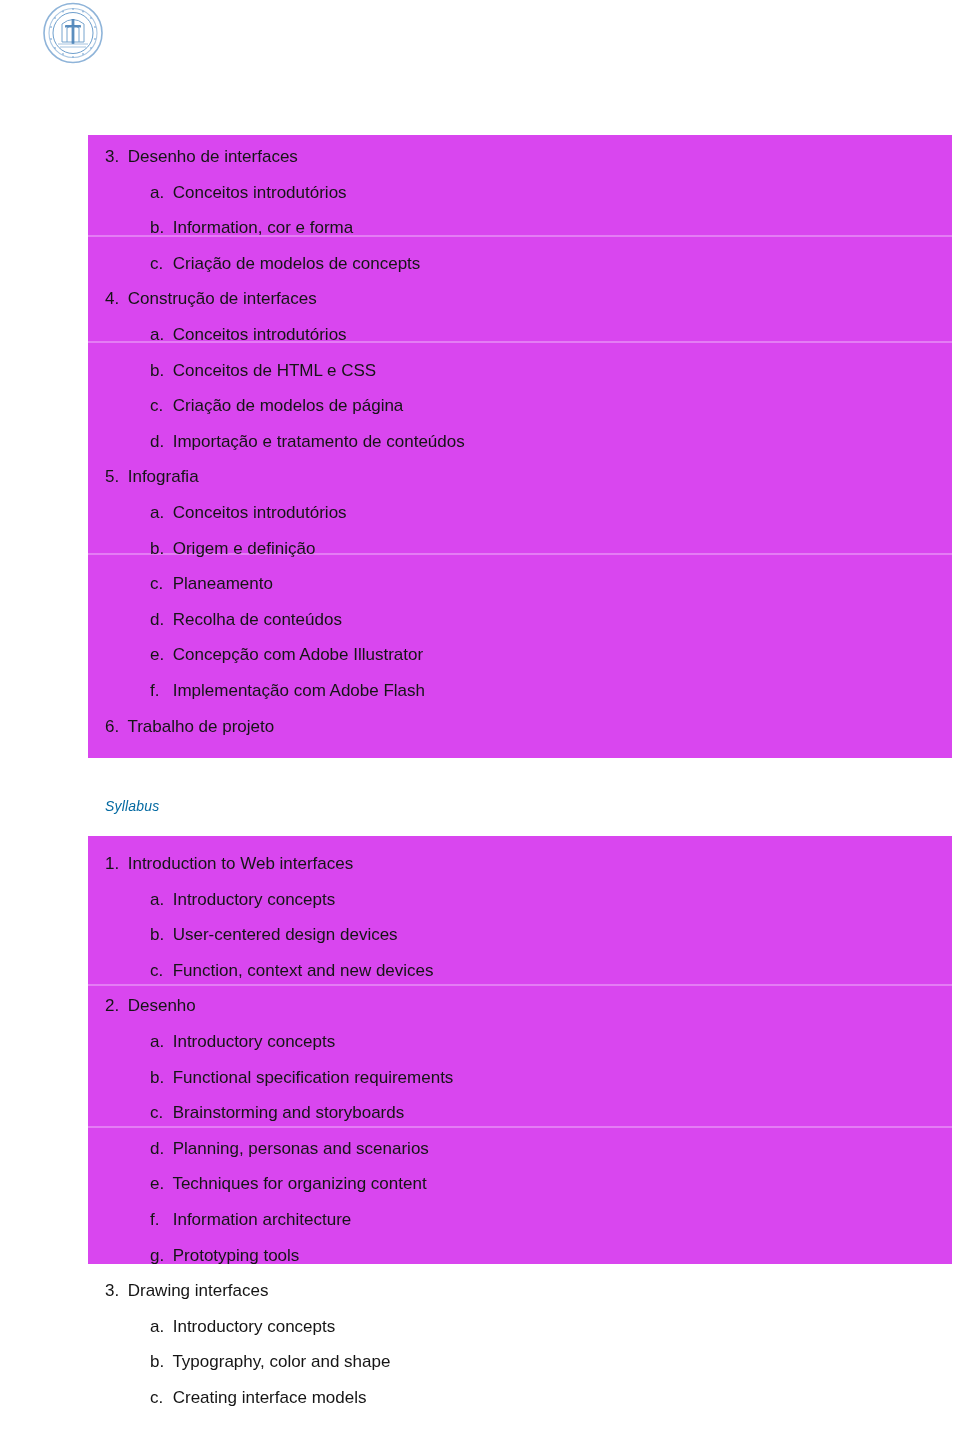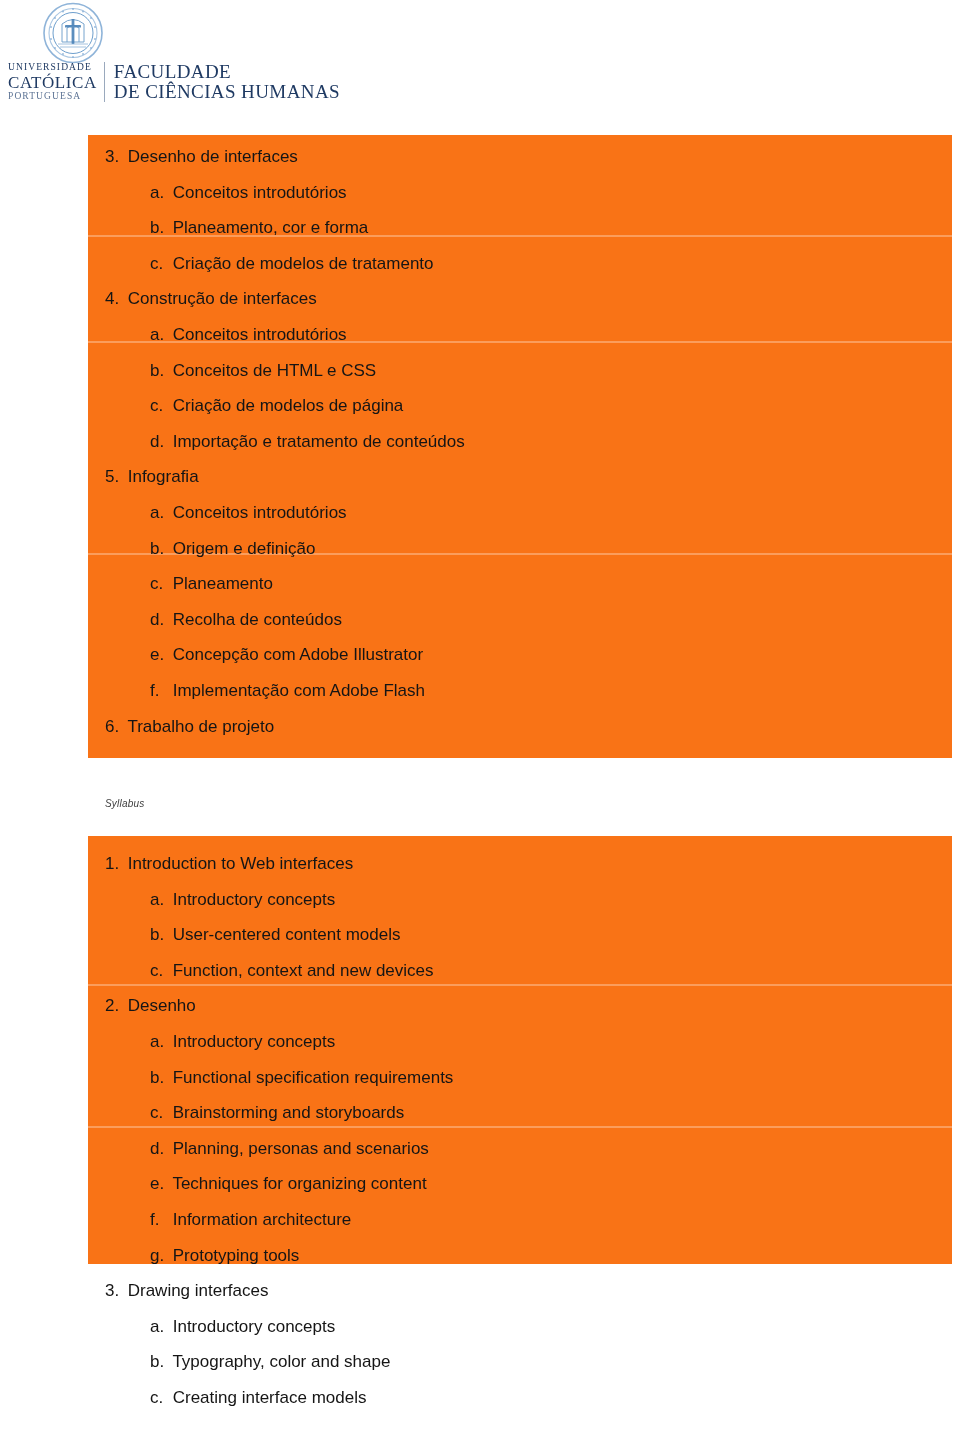--- a/index.html
+++ b/index.html
@@ -73,21 +73,21 @@
     line-height: 1.05;
     letter-spacing: 0.4px;
     white-space: nowrap;
   }
 
   
   .band {
     position: absolute;
     left: 88px;
     width: 864px;
-    background: #f97316;
+    background: #d946ef;
   }
   #band-top    { top: 135px; height: 623px; }
   #band-bottom { top: 836px; height: 428px; }
 
   
   .scanline {
     position: absolute;
     left: 0;
     width: 100%;
     height: 2px;
@@ -115,23 +115,23 @@
   .lvl2 { padding-left: 62px; }
   .marker { display: inline-block; }
   .lvl1 .marker { min-width: 18px; }
   .lvl2 .marker { min-width: 18px; }
 
   
   #syllabus-caption {
     position: absolute;
     left: 105px;
     top: 798px;
-    font-size: 10px;
+    font-size: 14px;
     font-style: italic;
-    color: #404040;
+    color: #0369a1;
     letter-spacing: 0.2px;
     text-align: center;
   }
 </style>
 </head>
 <body>
 
 <div id="letterhead">
 
   <svg id="seal" viewBox="0 0 66 62" xmlns="http://www.w3.org/2000/svg">
@@ -161,42 +161,31 @@
       <circle cx="33" cy="55" r="1.1"></circle>
       <circle cx="23" cy="52" r="1.1"></circle>
       <circle cx="15" cy="46" r="1.1"></circle>
       <circle cx="11" cy="37" r="1.1"></circle>
       <circle cx="11" cy="25" r="1.1"></circle>
       <circle cx="15" cy="16" r="1.1"></circle>
       <circle cx="23" cy="9.5" r="1.1"></circle>
     </g>
   </svg>
 
-  <div id="wordmark">
-    <div id="uc-block">
-      <span class="uc-line uc-top">UNIVERSIDADE</span>
-      <span class="uc-line uc-mid">CATÓLICA</span>
-      <span class="uc-line uc-bot">PORTUGUESA</span>
-    </div>
-    <div id="fac-block">
-      <span class="fac-line">FACULDADE</span>
-      <span class="fac-line">DE CIÊNCIAS HUMANAS</span>
-    </div>
-  </div>
 </div>
 
 <div class="band" id="band-top">
   <div class="scanline" style="top:100px"></div>
   <div class="scanline" style="top:206px"></div>
   <div class="scanline" style="top:418px"></div>
   <div class="outline" id="outline-pt">
       <div class="row lvl1" style="top: 4px;"><span class="marker">3.</span><span> Desenho de interfaces</span></div>
       <div class="row lvl2" style="top: 39.6px;"><span class="marker">a.</span><span> Conceitos introdutórios</span></div>
-      <div class="row lvl2" style="top: 75.2px;"><span class="marker">b.</span><span> Planeamento, cor e forma</span></div>
-      <div class="row lvl2" style="top: 110.8px;"><span class="marker">c.</span><span> Criação de modelos de tratamento</span></div>
+      <div class="row lvl2" style="top: 75.2px;"><span class="marker">b.</span><span> Information, cor e forma</span></div>
+      <div class="row lvl2" style="top: 110.8px;"><span class="marker">c.</span><span> Criação de modelos de concepts</span></div>
       <div class="row lvl1" style="top: 146.4px;"><span class="marker">4.</span><span> Construção de interfaces</span></div>
       <div class="row lvl2" style="top: 182px;"><span class="marker">a.</span><span> Conceitos introdutórios</span></div>
       <div class="row lvl2" style="top: 217.6px;"><span class="marker">b.</span><span> Conceitos de HTML e CSS</span></div>
       <div class="row lvl2" style="top: 253.2px;"><span class="marker">c.</span><span> Criação de modelos de página</span></div>
       <div class="row lvl2" style="top: 288.8px;"><span class="marker">d.</span><span> Importação e tratamento de conteúdos</span></div>
       <div class="row lvl1" style="top: 324.4px;"><span class="marker">5.</span><span> Infografia</span></div>
       <div class="row lvl2" style="top: 360px;"><span class="marker">a.</span><span> Conceitos introdutórios</span></div>
       <div class="row lvl2" style="top: 395.6px;"><span class="marker">b.</span><span> Origem e definição</span></div>
       <div class="row lvl2" style="top: 431.2px;"><span class="marker">c.</span><span> Planeamento</span></div>
       <div class="row lvl2" style="top: 466.8px;"><span class="marker">d.</span><span> Recolha de conteúdos</span></div>
@@ -208,21 +197,21 @@
 
 <div id="syllabus-caption">Syllabus</div>
 
 <div class="band" id="band-bottom">
   <div class="scanline" style="top:148px"></div>
   <div class="scanline" style="top:290px"></div>
   <div class="scanline" style="top:502px"></div>
   <div class="outline" id="outline-en">
       <div class="row lvl1" style="top: 10px;"><span class="marker">1.</span><span> Introduction to Web interfaces</span></div>
       <div class="row lvl2" style="top: 45.6px;"><span class="marker">a.</span><span> Introductory concepts</span></div>
-      <div class="row lvl2" style="top: 81.2px;"><span class="marker">b.</span><span> User-centered content models</span></div>
+      <div class="row lvl2" style="top: 81.2px;"><span class="marker">b.</span><span> User-centered design devices</span></div>
       <div class="row lvl2" style="top: 116.8px;"><span class="marker">c.</span><span> Function, context and new devices</span></div>
       <div class="row lvl1" style="top: 152.4px;"><span class="marker">2.</span><span> Desenho</span></div>
       <div class="row lvl2" style="top: 188px;"><span class="marker">a.</span><span> Introductory concepts</span></div>
       <div class="row lvl2" style="top: 223.6px;"><span class="marker">b.</span><span> Functional specification requirements</span></div>
       <div class="row lvl2" style="top: 259.2px;"><span class="marker">c.</span><span> Brainstorming and storyboards</span></div>
       <div class="row lvl2" style="top: 294.8px;"><span class="marker">d.</span><span> Planning, personas and scenarios</span></div>
       <div class="row lvl2" style="top: 330.4px;"><span class="marker">e.</span><span> Techniques for organizing content</span></div>
       <div class="row lvl2" style="top: 366px;"><span class="marker">f.</span><span> Information architecture</span></div>
       <div class="row lvl2" style="top: 401.6px;"><span class="marker">g.</span><span> Prototyping tools</span></div>
       <div class="row lvl1" style="top: 437.2px;"><span class="marker">3.</span><span> Drawing interfaces</span></div>

